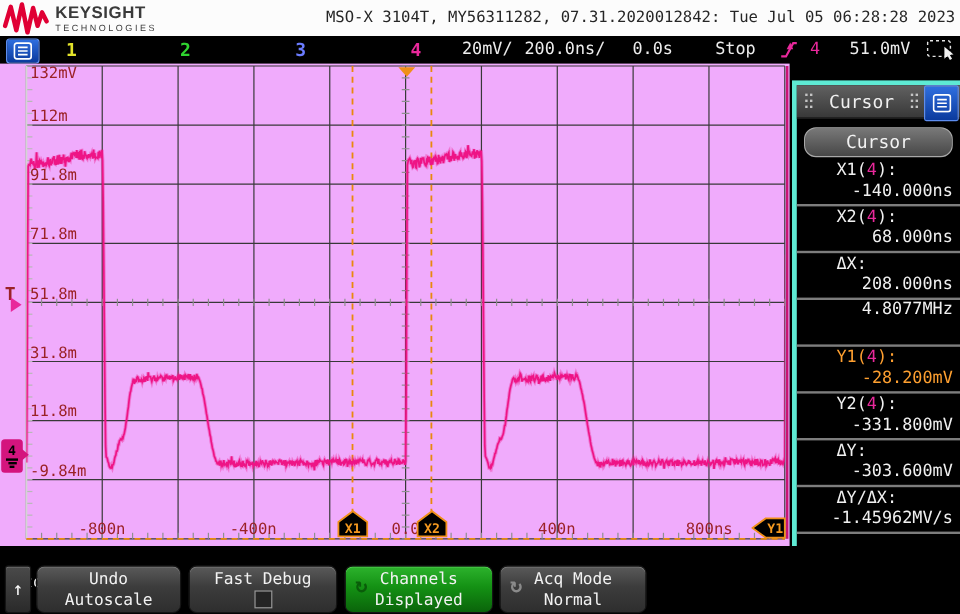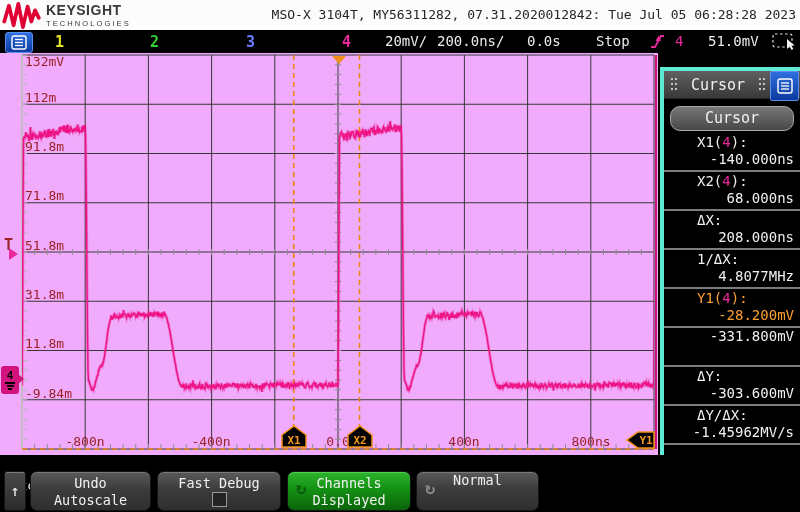--- a/index.html
+++ b/index.html
@@ -420,28 +420,28 @@
       </div>
       <div class="cur-row">
         <div class="cur-label"><span>X2(</span><span class="chn">4</span><span>):</span></div>
         <div class="cur-value">68.000ns</div>
       </div>
       <div class="cur-row">
         <div class="cur-label"><span>ΔX:</span><span class="chn"></span><span></span></div>
         <div class="cur-value">208.000ns</div>
       </div>
       <div class="cur-row">
-        <div class="cur-label"><span>1/ΔX:</span><span class="chn"></span><span></span></div>
         <div class="cur-value">4.8077MHz</div>
       </div>
       <div class="cur-row accent">
         <div class="cur-label"><span>Y1(</span><span class="chn">4</span><span>):</span></div>
         <div class="cur-value">-28.200mV</div>
       </div>
       <div class="cur-row">
+        <div class="cur-label"><span>Y2(</span><span class="chn">4</span><span>):</span></div>
         <div class="cur-value">-331.800mV</div>
       </div>
       <div class="cur-row">
         <div class="cur-label"><span>ΔY:</span><span class="chn"></span><span></span></div>
         <div class="cur-value">-303.600mV</div>
       </div>
       <div class="cur-row">
         <div class="cur-label"><span>ΔY/ΔX:</span><span class="chn"></span><span></span></div>
         <div class="cur-value">-1.45962MV/s</div>
       </div>
@@ -459,16 +459,17 @@
       <div class="l1">Undo</div>
       <div class="l2">Autoscale</div>
     </div>
     <div class="skey" id="key-chan">
       <span class="refresh">↻</span>
       <div class="l1">Channels</div>
       <div class="l2">Displayed</div>
     </div>
     <div class="skey" id="key-acq">
       <span class="refresh">↻</span>
+      <div class="l1">Acq Mode</div>
       <div class="l2">Normal</div>
     </div>
   </div>
 </div>
 
 </body></html>

